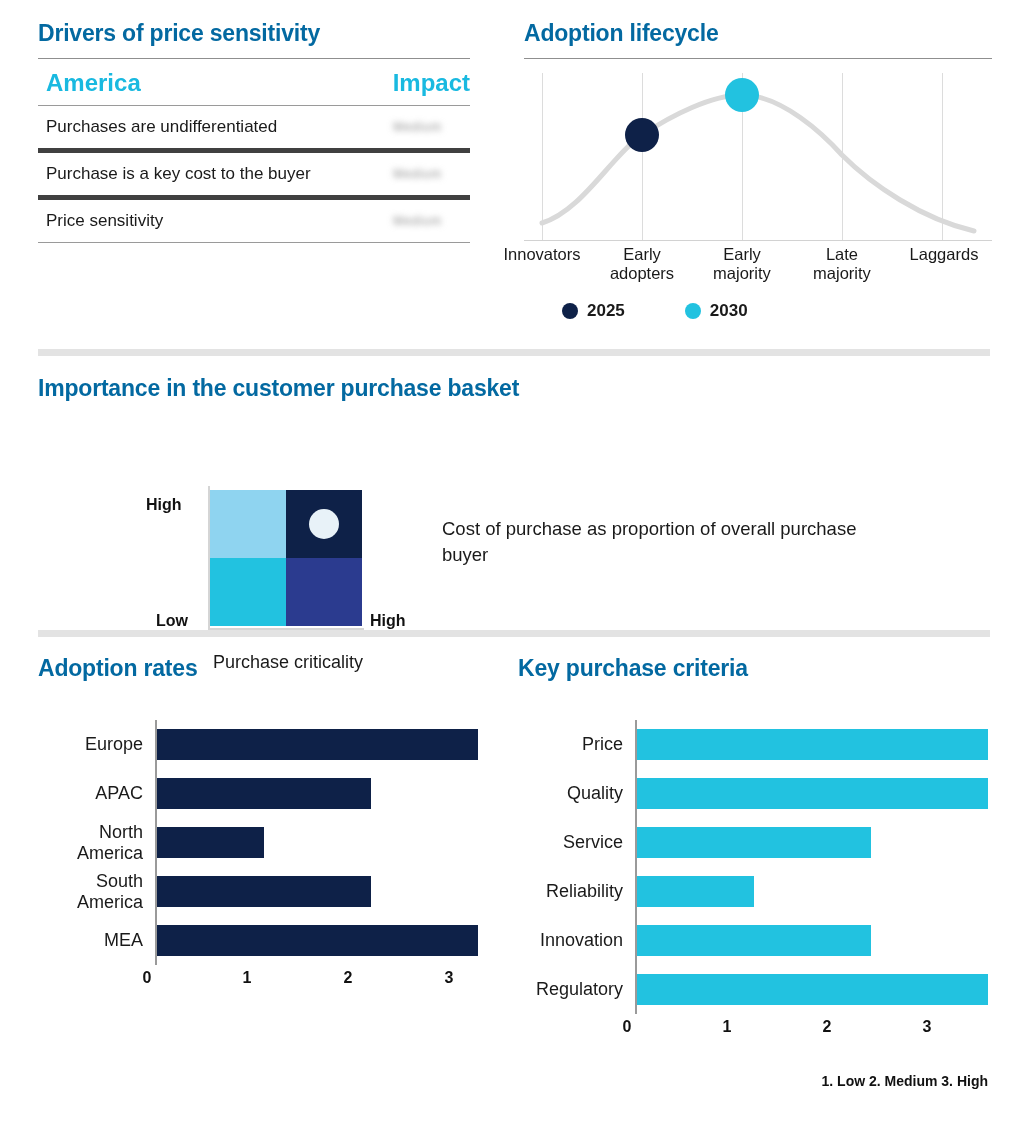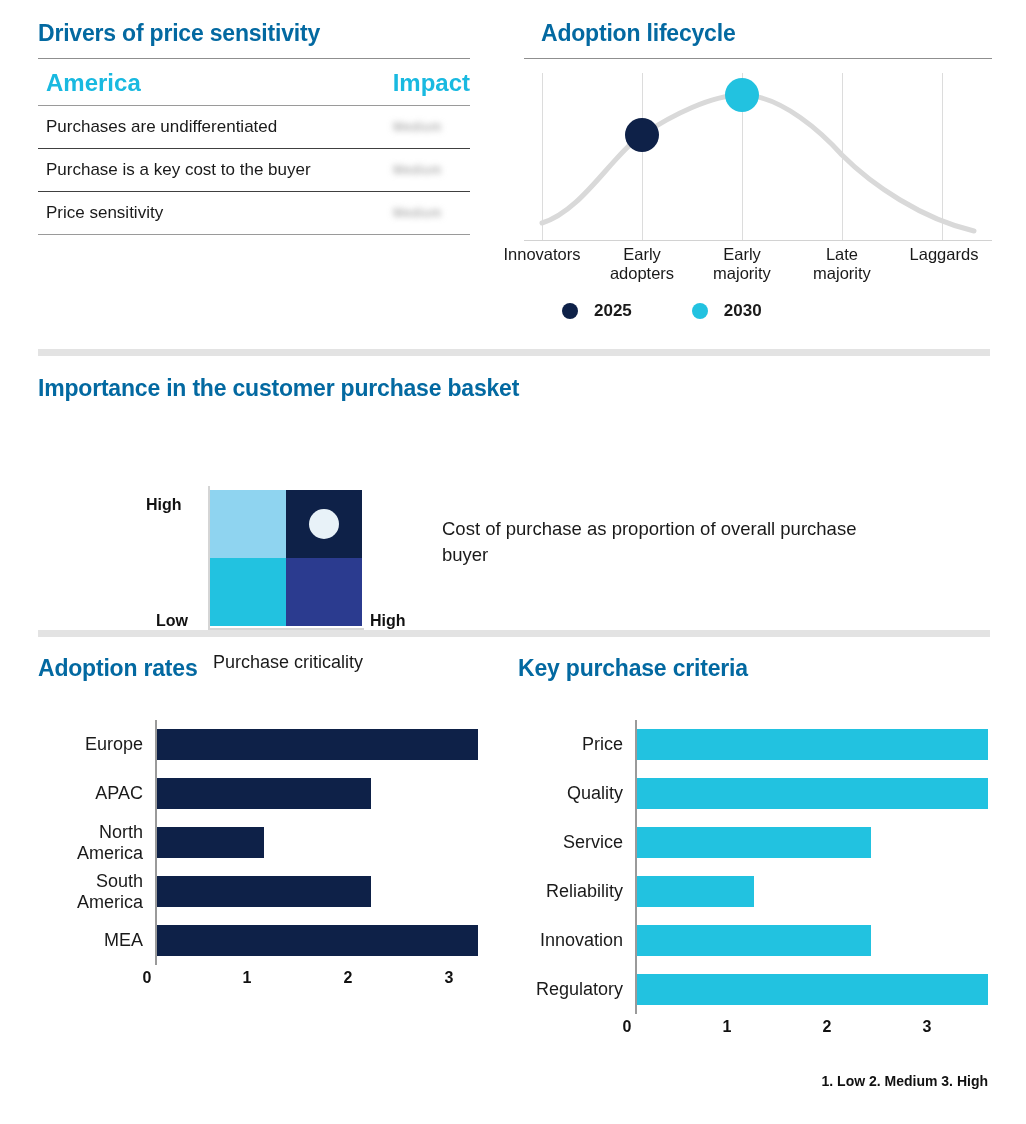--- a/index.html
+++ b/index.html
@@ -52,41 +52,41 @@
     font-weight: bold;
     padding: 10px 0 8px 8px;
     border-bottom: 1px solid #9a9a9a;
   }
   .table-row {
     display: flex;
     justify-content: space-between;
     align-items: center;
     font-size: 17px;
     padding: 11px 0 11px 8px;
-    border-bottom: 1px solid #404040;
+    border-bottom: 5px solid #404040;
     color: #1a1a1a;
   }
   .table-row:last-child { border-bottom: 1px solid #9a9a9a; }
   .blur-chip {
     color: #8a8a8a;
     font-size: 12px;
     filter: blur(3px);
     letter-spacing: 1px;
     padding-right: 28px;
     white-space: nowrap;
   }
 
   
   #lifecycle-block {
     position: absolute;
     left: 524px;
     top: 20px;
     width: 468px;
   }
-  #lifecycle-block .section-title { margin-bottom: 11px; margin-left: 17px; }
+  #lifecycle-block .section-title { margin-bottom: 11px; }
   #lifecycle-block .hr-top { height: 1px; background: #8f8f8f; }
   .lc-plot {
     position: relative;
     height: 168px;
     margin-top: 14px;
   }
   .lc-grid {
     position: absolute;
     top: 0;
     bottom: 0;
@@ -114,21 +114,21 @@
   }
   .lc-legend {
     display: flex;
     align-items: center;
     gap: 10px;
     margin-top: 8px;
     padding-left: 18px;
     font-size: 17px;
     font-weight: bold;
   }
-  .legend-item { display: flex; align-items: center; gap: 16px; margin-right: 30px; padding-left: 20px; }
+  .legend-item { display: flex; align-items: center; gap: 9px; margin-right: 30px; padding-left: 20px; }
   .legend-dot { width: 16px; height: 16px; border-radius: 50%; display: inline-block; }
 
   
   #basket-block {
     position: absolute;
     left: 38px;
     top: 375px;
     width: 952px;
   }
   .matrix-wrap {

